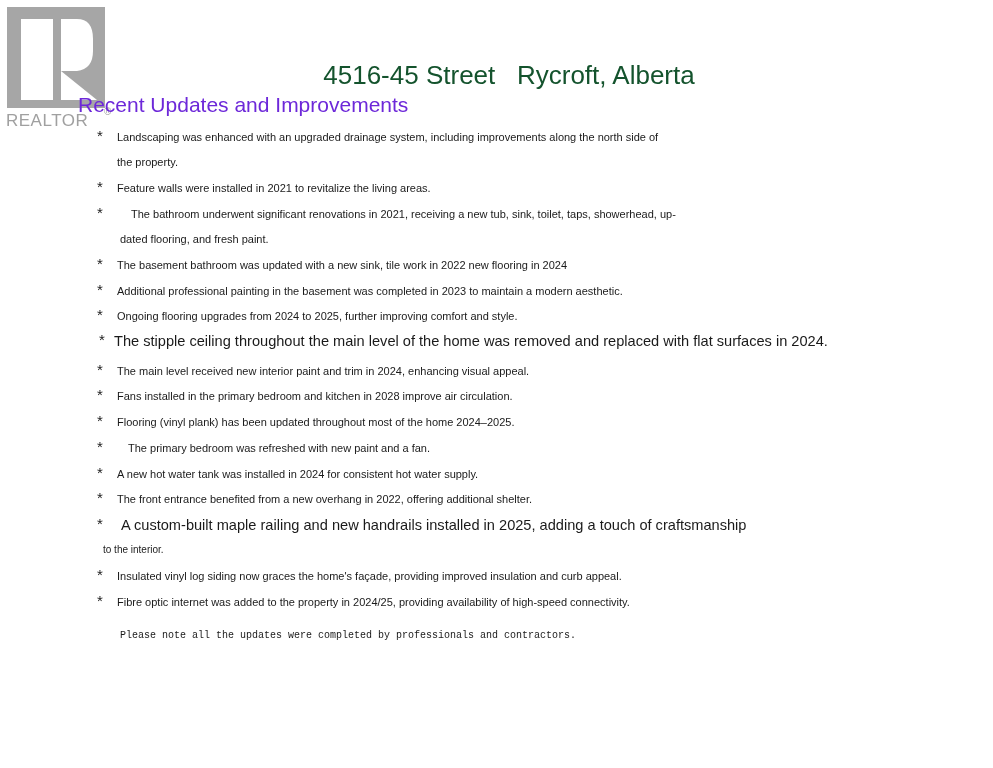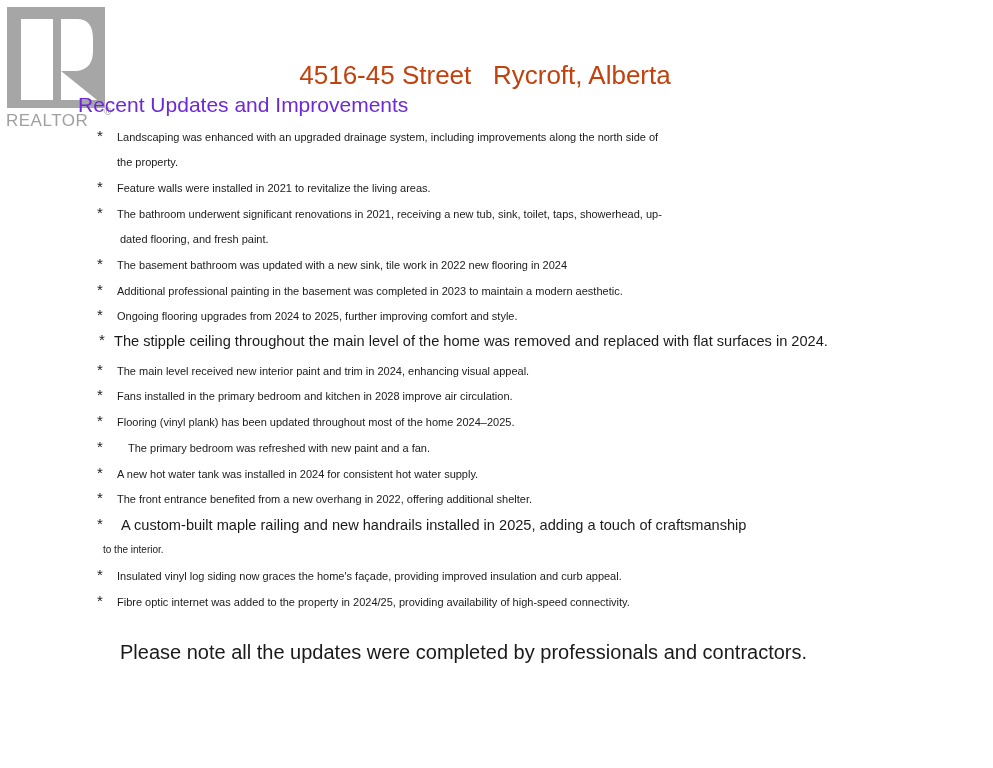--- a/index.html
+++ b/index.html
@@ -15,40 +15,40 @@
   .realtor-word {
     position: absolute; left: 6px; top: 110px;
     font-family: "Liberation Sans", sans-serif; font-size: 17px; letter-spacing: 0.5px;
     color: #a0a0a0; line-height: 22px;
   }
   .realtor-reg {
     position: absolute; left: 104px; top: 106px; font-size: 10px; color: #a0a0a0;
   }
   .title {
     position: absolute; left: 0; top: 58px; width: 970px; text-align: center;
-    font-family: "Liberation Sans", sans-serif; font-size: 26px; color: #c2410c;
-    line-height: 34px; white-space: pre;
+    font-family: "Liberation Sans", sans-serif; font-size: 26px; color: #14532d;
+    line-height: 34px; white-space: pre; padding-left: 24px;
   }
   .subtitle {
     position: absolute; left: 78px; top: 95px;
     font-family: "Liberation Sans", sans-serif; font-size: 21px; color: #6d28d9;
     line-height: 20px;
   }
   .item-line {
     position: absolute; font-family: "Liberation Sans", sans-serif;
     font-size: 11px; line-height: 20px; color: #1a1a1a; white-space: nowrap;
   }
   .bullet {
     position: absolute; font-family: "Liberation Sans", sans-serif;
     font-size: 15px; line-height: 20px; color: #1a1a1a;
   }
   .note {
     position: absolute; left: 120px; top: 626px;
-    font-family: Liberation Sans, sans-serif; font-size: 20px; line-height: 20px;
-    color: #1a1a1a; white-space: nowrap; margin-top: 16px;
+    font-family: Liberation Mono, monospace; font-size: 10px; line-height: 20px;
+    color: #1a1a1a; white-space: nowrap;
   }
 </style>
 </head>
 <body>
 
 <div class="logo">
   <svg width="98" height="101" viewBox="0 0 98 101">
 
     <rect x="14" y="12" width="32" height="81" fill="#ffffff"></rect>
 
@@ -66,21 +66,21 @@
 <div>
 
   <span class="bullet" style="left:97px;top:126px">*</span>
   <span class="item-line" style="left:117px;top:127px">Landscaping was enhanced with an upgraded drainage system, including improvements along the north side of</span>
   <span class="item-line" style="left:117px;top:152px">the property.</span>
 
   <span class="bullet" style="left:97px;top:177px">*</span>
   <span class="item-line" style="left:117px;top:178px">Feature walls were installed in 2021 to revitalize the living areas.</span>
 
   <span class="bullet" style="left:97px;top:203px">*</span>
-  <span class="item-line" style="left:117px;top:204px">The bathroom underwent significant renovations in 2021, receiving a new tub, sink, toilet, taps, showerhead, up-</span>
+  <span class="item-line" style="left:131px;top:204px">The bathroom underwent significant renovations in 2021, receiving a new tub, sink, toilet, taps, showerhead, up-</span>
   <span class="item-line" style="left:120px;top:229px">dated flooring, and fresh paint.</span>
 
   <span class="bullet" style="left:97px;top:254px">*</span>
   <span class="item-line" style="left:117px;top:255px">The basement bathroom was updated with a new sink, tile work in 2022 new flooring in 2024</span>
 
   <span class="bullet" style="left:97px;top:280px">*</span>
   <span class="item-line" style="left:117px;top:281px">Additional professional painting in the basement was completed in 2023 to maintain a  modern aesthetic.</span>
 
   <span class="bullet" style="left:97px;top:305px">*</span>
   <span class="item-line" style="left:117px;top:306px">Ongoing flooring upgrades from 2024 to 2025, further improving comfort and style.</span>

